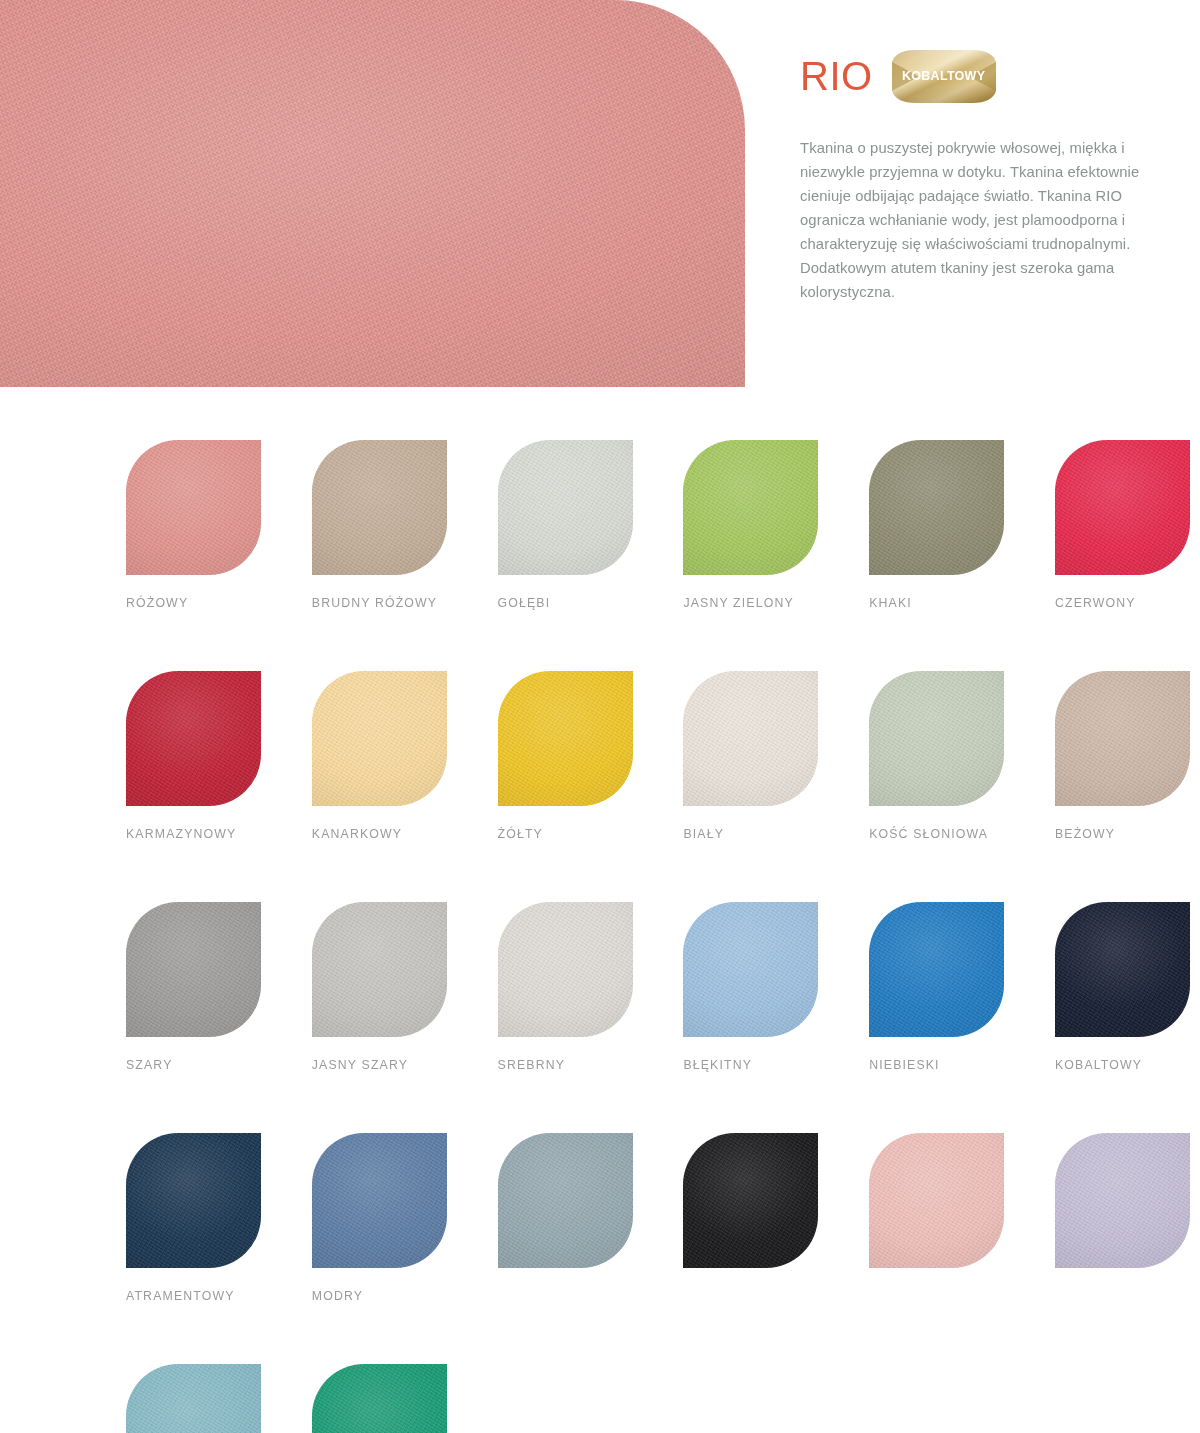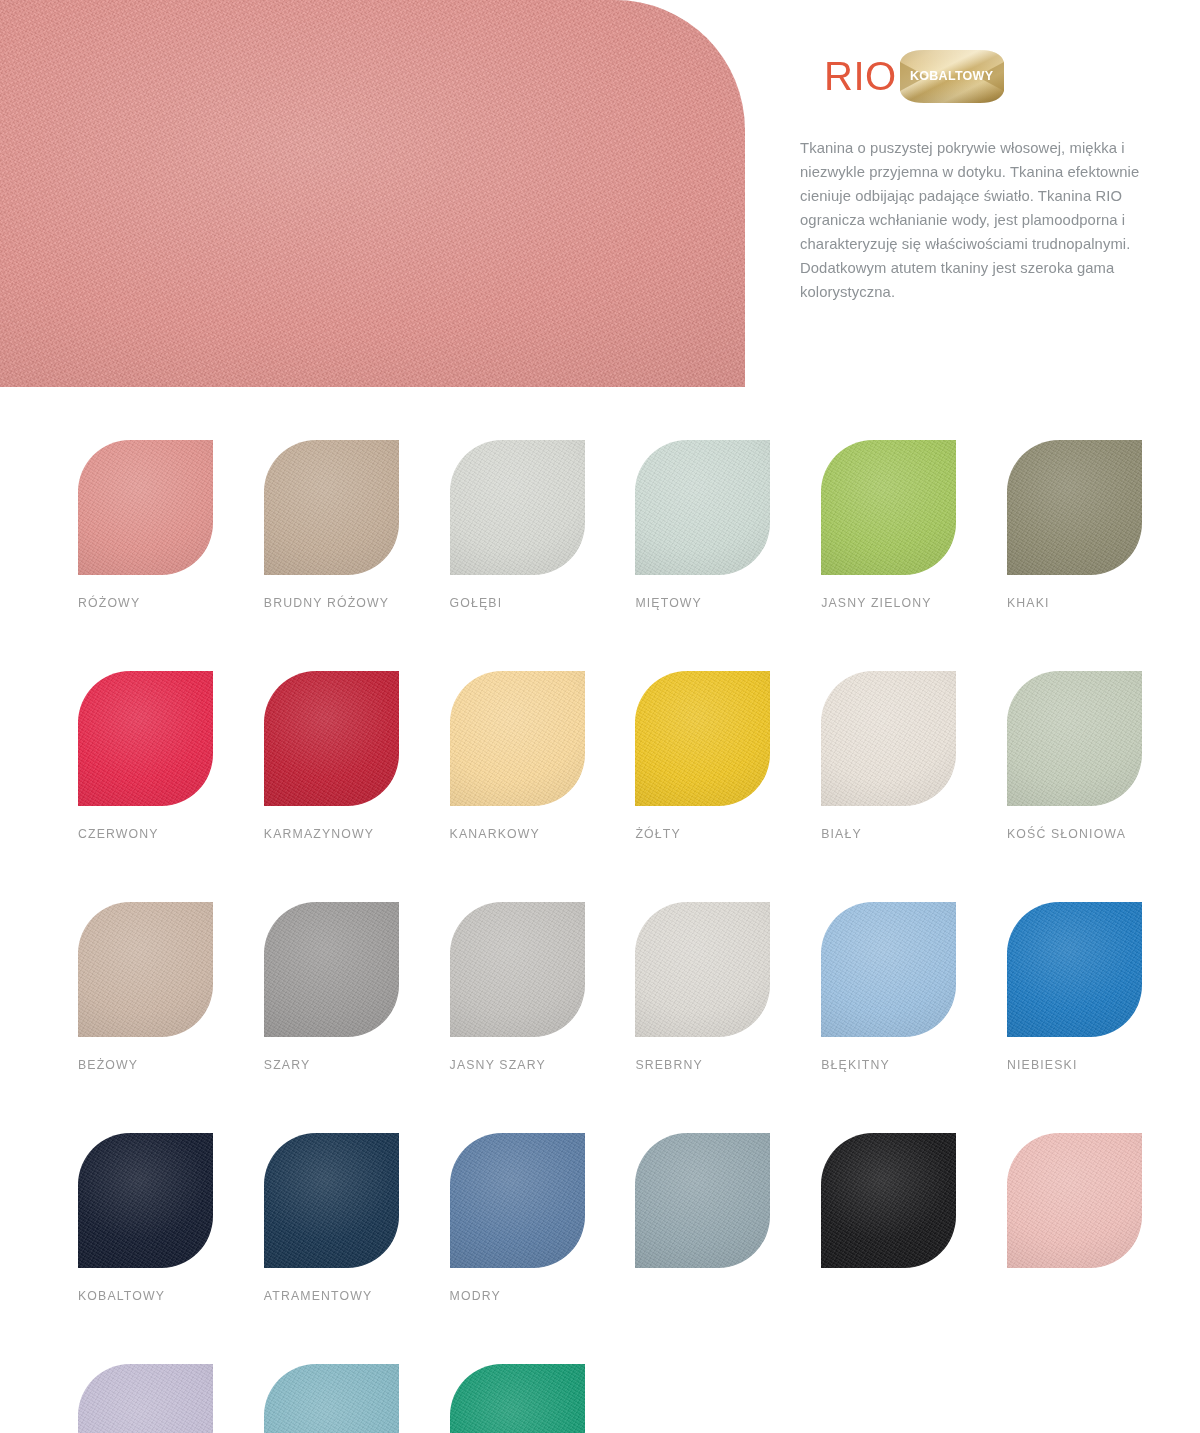--- a/index.html
+++ b/index.html
@@ -78,23 +78,22 @@
   .hero-info {
     position: absolute;
     left: 800px;
     top: 48px;
     width: 382px;
   }
 
   .title-row {
     display: flex;
     align-items: center;
-    gap: 0;
+    gap: 16px;
     height: 56px;
-    margin-left: 24px;
   }
 
   .fabric-title {
     font-size: 40px;
     font-weight: 400;
     letter-spacing: 0.5px;
     color: #e2583c;
     line-height: 1;
     font-family: "Liberation Sans", sans-serif;
   }
@@ -140,20 +139,21 @@
     top: 440px;
     width: 1064px;
     display: grid;
     grid-template-columns: repeat(6, 135px);
     column-gap: 50.8px;
     row-gap: 57px;
   }
 
   .swatch-cell {
     width: 135px;
+    margin-left: 48px;
   }
 
   .swatch-chip {
     width: 135px;
     height: 135px;
     border-radius: 52px 0 52px 0;
     position: relative;
     overflow: hidden;
     background-color: #cccccc;
   }
@@ -252,24 +252,20 @@
       </div>
       <div class="swatch-cell">
         <div class="swatch-chip" style="background-color: rgb(194, 172, 151);"></div>
         <div class="swatch-label">BRUDNY RÓŻOWY</div>
       </div>
       <div class="swatch-cell">
         <div class="swatch-chip" style="background-color: rgb(214, 216, 210);"></div>
         <div class="swatch-label">GOŁĘBI</div>
       </div>
       <div class="swatch-cell">
-        <div class="swatch-chip" style="background-color: rgb(204, 218, 211);"></div>
-        <div class="swatch-label">MIĘTOWY</div>
-      </div>
-      <div class="swatch-cell">
         <div class="swatch-chip" style="background-color: rgb(163, 198, 92);"></div>
         <div class="swatch-label">JASNY ZIELONY</div>
       </div>
       <div class="swatch-cell">
         <div class="swatch-chip" style="background-color: rgb(141, 138, 112);"></div>
         <div class="swatch-label">KHAKI</div>
       </div>
       <div class="swatch-cell">
         <div class="swatch-chip" style="background-color: rgb(229, 38, 74);"></div>
         <div class="swatch-label">CZERWONY</div>

